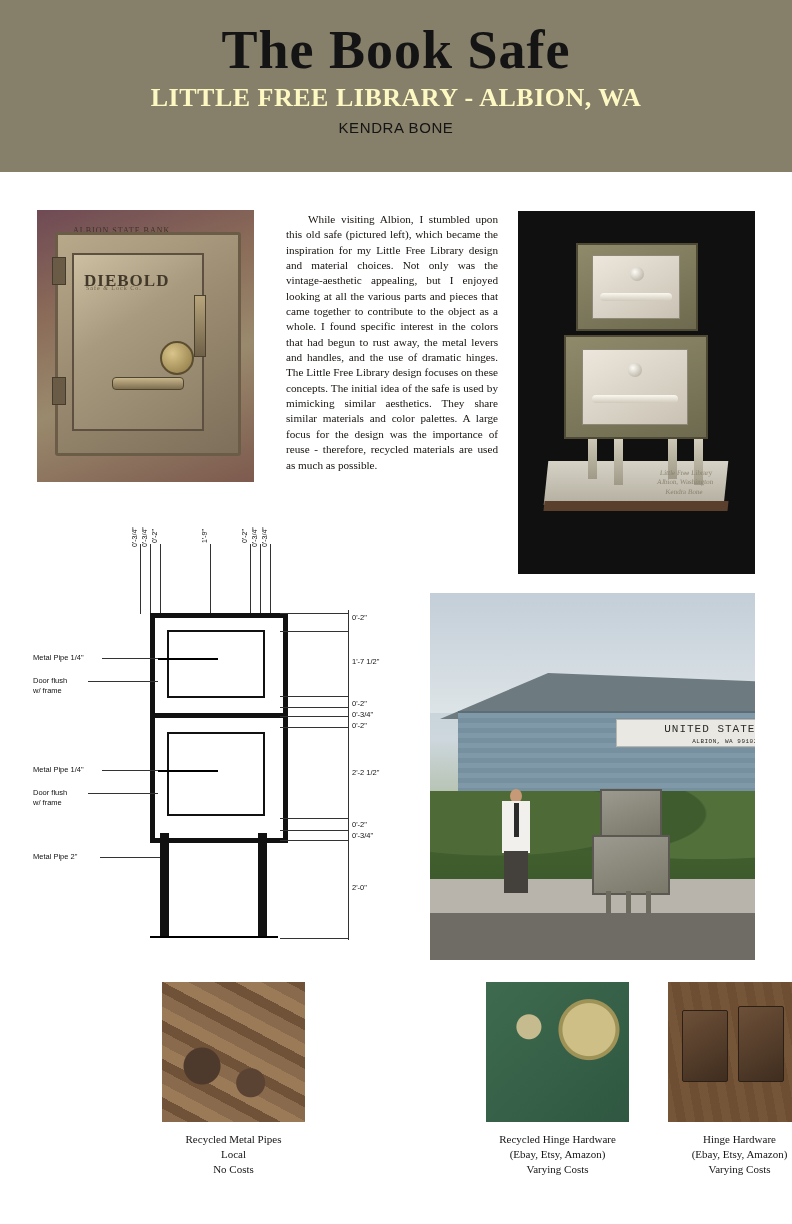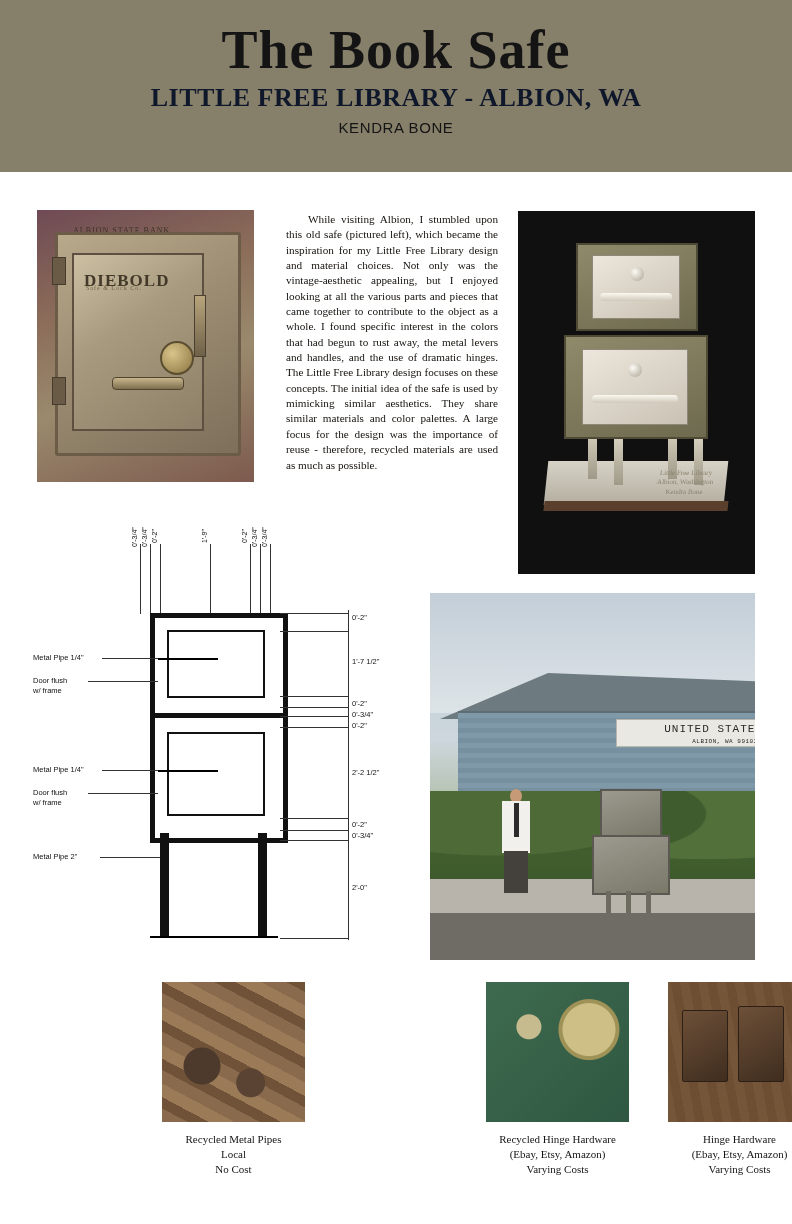--- a/index.html
+++ b/index.html
@@ -37,21 +37,21 @@
     letter-spacing: 1px;
     color: #141414;
     line-height: 1.05;
     margin: 0;
   }
   .title-sub {
     font-family: "Liberation Serif", serif;
     font-size: 26px;
     font-weight: bold;
     letter-spacing: 0.5px;
-    color: #0f172a;
+    color: #fef9c3;
     margin: 4px 0 0 0;
   }
   .title-author {
     font-family: "Liberation Sans", sans-serif;
     font-size: 15px;
     letter-spacing: 0.6px;
     color: #141414;
     margin: 6px 0 0 0;
   }
 
@@ -494,21 +494,21 @@
 </div>
 
 <div class="materials">
 
 
   <div class="mat-cell" style="left:162px;">
     <div class="mat-img mat-pipes"></div>
     <div class="mat-cap">
       <div>Recycled Metal Pipes</div>
       <div>Local</div>
-      <div>No Cost</div>
+      <div>No Costs</div>
     </div>
   </div>
 
 
   <div class="mat-cell" style="left:486px;">
     <div class="mat-img mat-hardware"></div>
     <div class="mat-cap">
       <div>Recycled Hinge Hardware</div>
       <div>(Ebay, Etsy, Amazon)</div>
       <div>Varying Costs</div>

